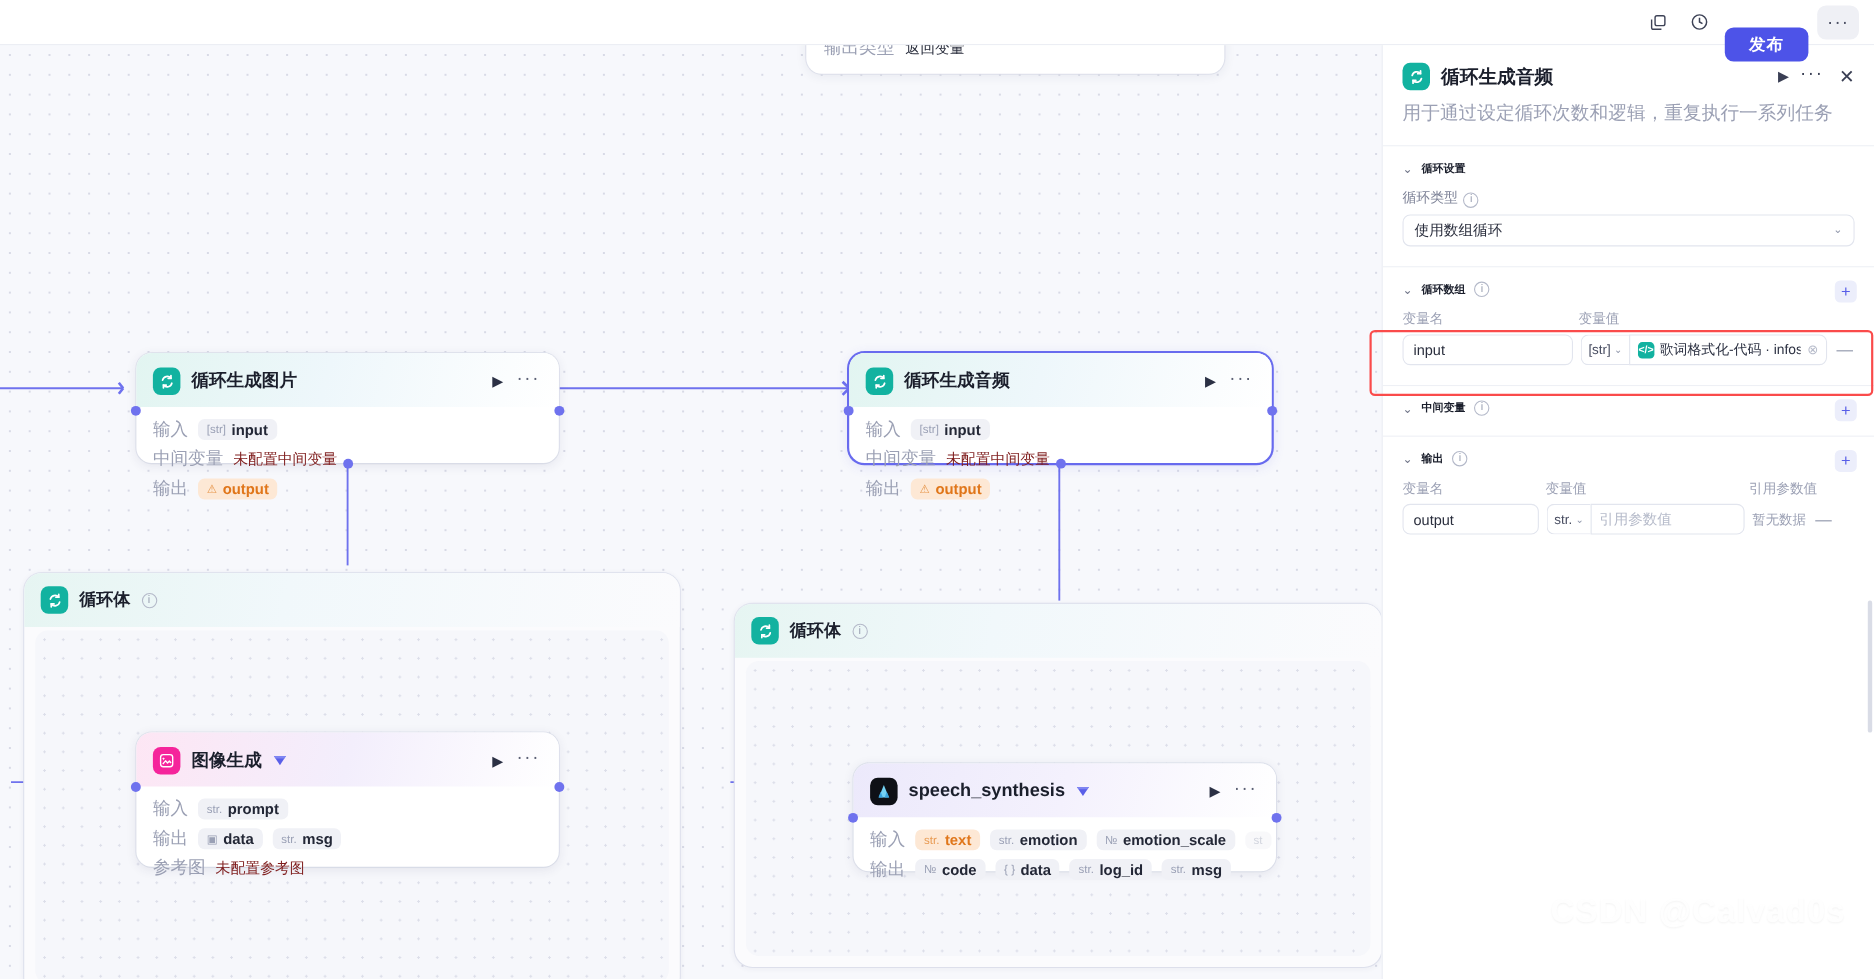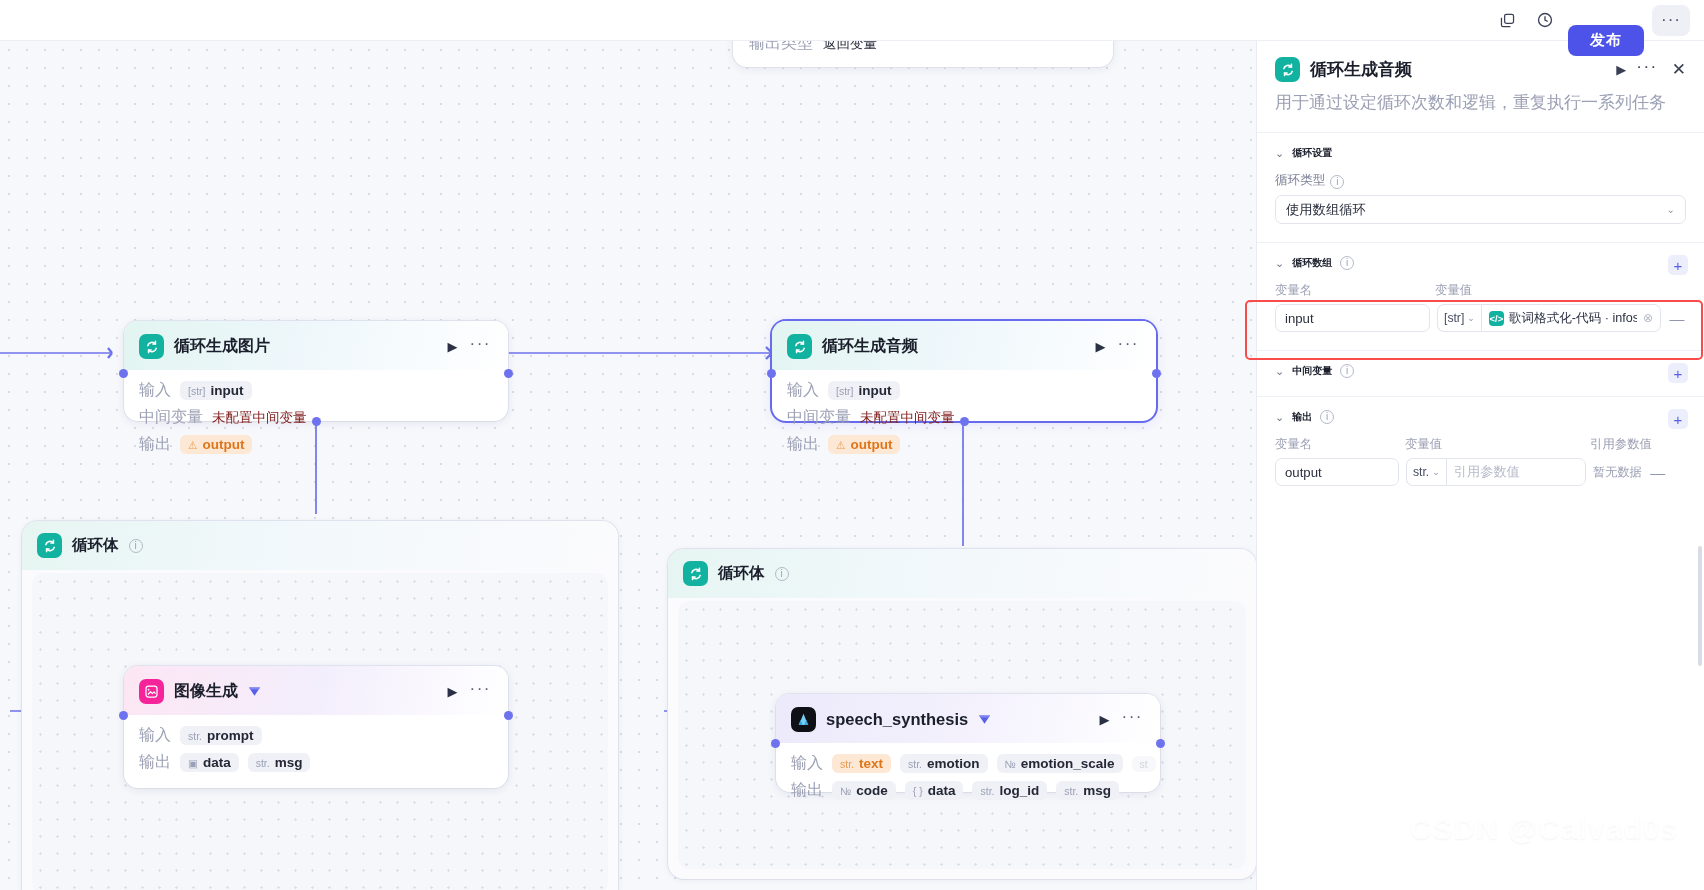--- a/index.html
+++ b/index.html
@@ -373,20 +373,24 @@
         <span class="rlabel">输出</span>
         <span class="chip">
           <span class="t">▣</span>
           <span>data</span>
         </span>
         <span class="chip">
           <span class="t">str.</span>
           <span>msg</span>
         </span>
       </div>
+      <div class="row">
+        <span class="rlabel">参考图</span>
+        <span class="muted">未配置参考图</span>
+      </div>
     </div>
     <span class="port" style="left:-5px;top:45px;"></span>
     <span class="port" style="right:-5px;top:45px;"></span>
   </div>
 
   <div class="node" style="left:776px;top:653px;width:384px;height:98px;">
     <div class="node-head head-tts">
       <span class="nicon dark">
         <svg width="17" height="17" viewBox="0 0 20 20">
           <path d="M10 3.2 L15.4 16.4 H4.6 Z" fill="#74d2f5"></path>

